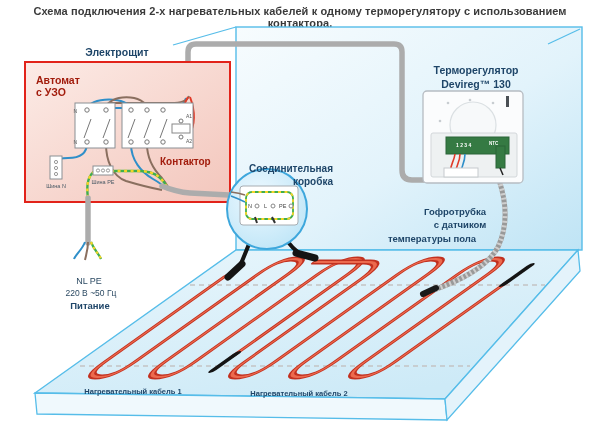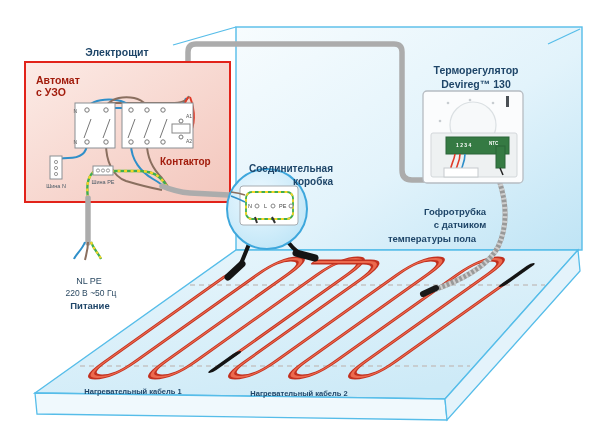--- a/index.html
+++ b/index.html
@@ -10,20 +10,21 @@
   svg{position:absolute;left:0;top:0;}
   text{font-family:"Liberation Sans",sans-serif;}
   .lbl{fill:#1e4568;font-weight:bold;}
   .lblred{fill:#a21c0c;font-weight:bold;}
   .tiny{fill:#555;}
 </style>
 </head>
 <body>
 
 <div class="stage">
+  <div class="title">Схема подключения 2-х нагревательных кабелей к одному терморегулятору с использованием контактора.</div>
 
   <svg width="600" height="430" viewBox="0 0 600 430">
     <defs>
       <linearGradient id="wallG" x1="0" y1="0" x2="1" y2="1">
         <stop offset="0" stop-color="#f7fcfe"></stop>
           <stop offset="0.55" stop-color="#e2f3fb"></stop>
         <stop offset="1" stop-color="#bfe4f5"></stop>
       </linearGradient>
       <linearGradient id="floorG" x1="0" y1="0" x2="0.6" y2="1">
         <stop offset="0" stop-color="#e9f6fc"></stop>

